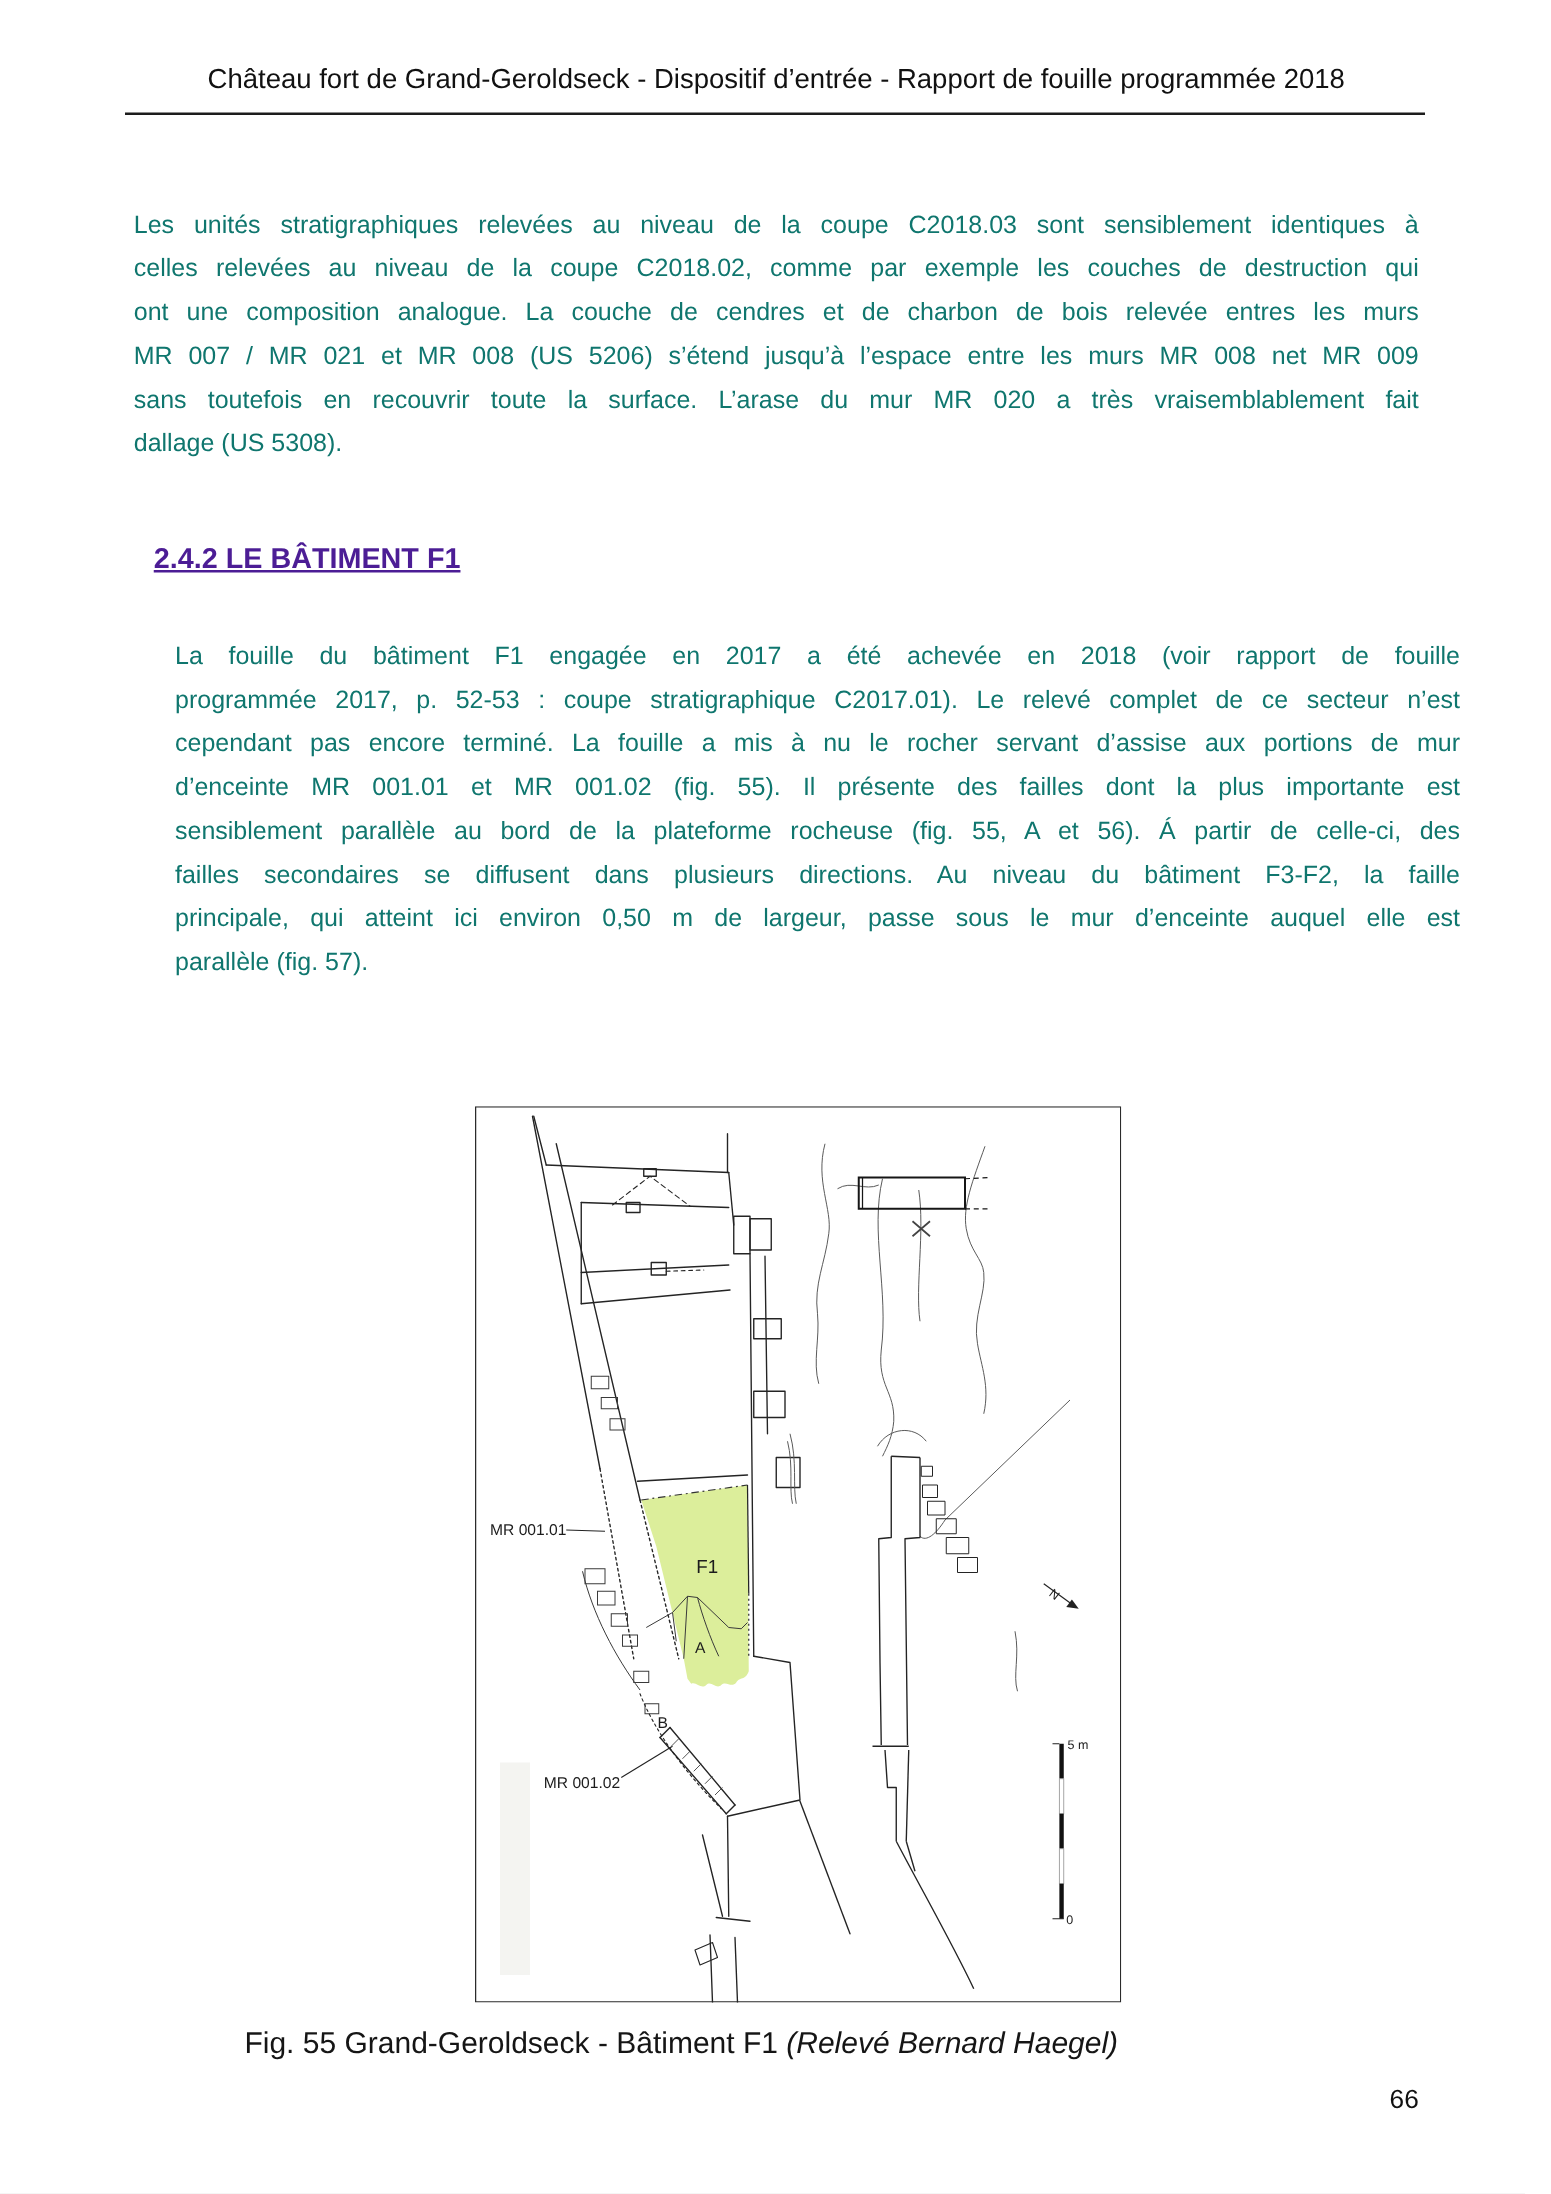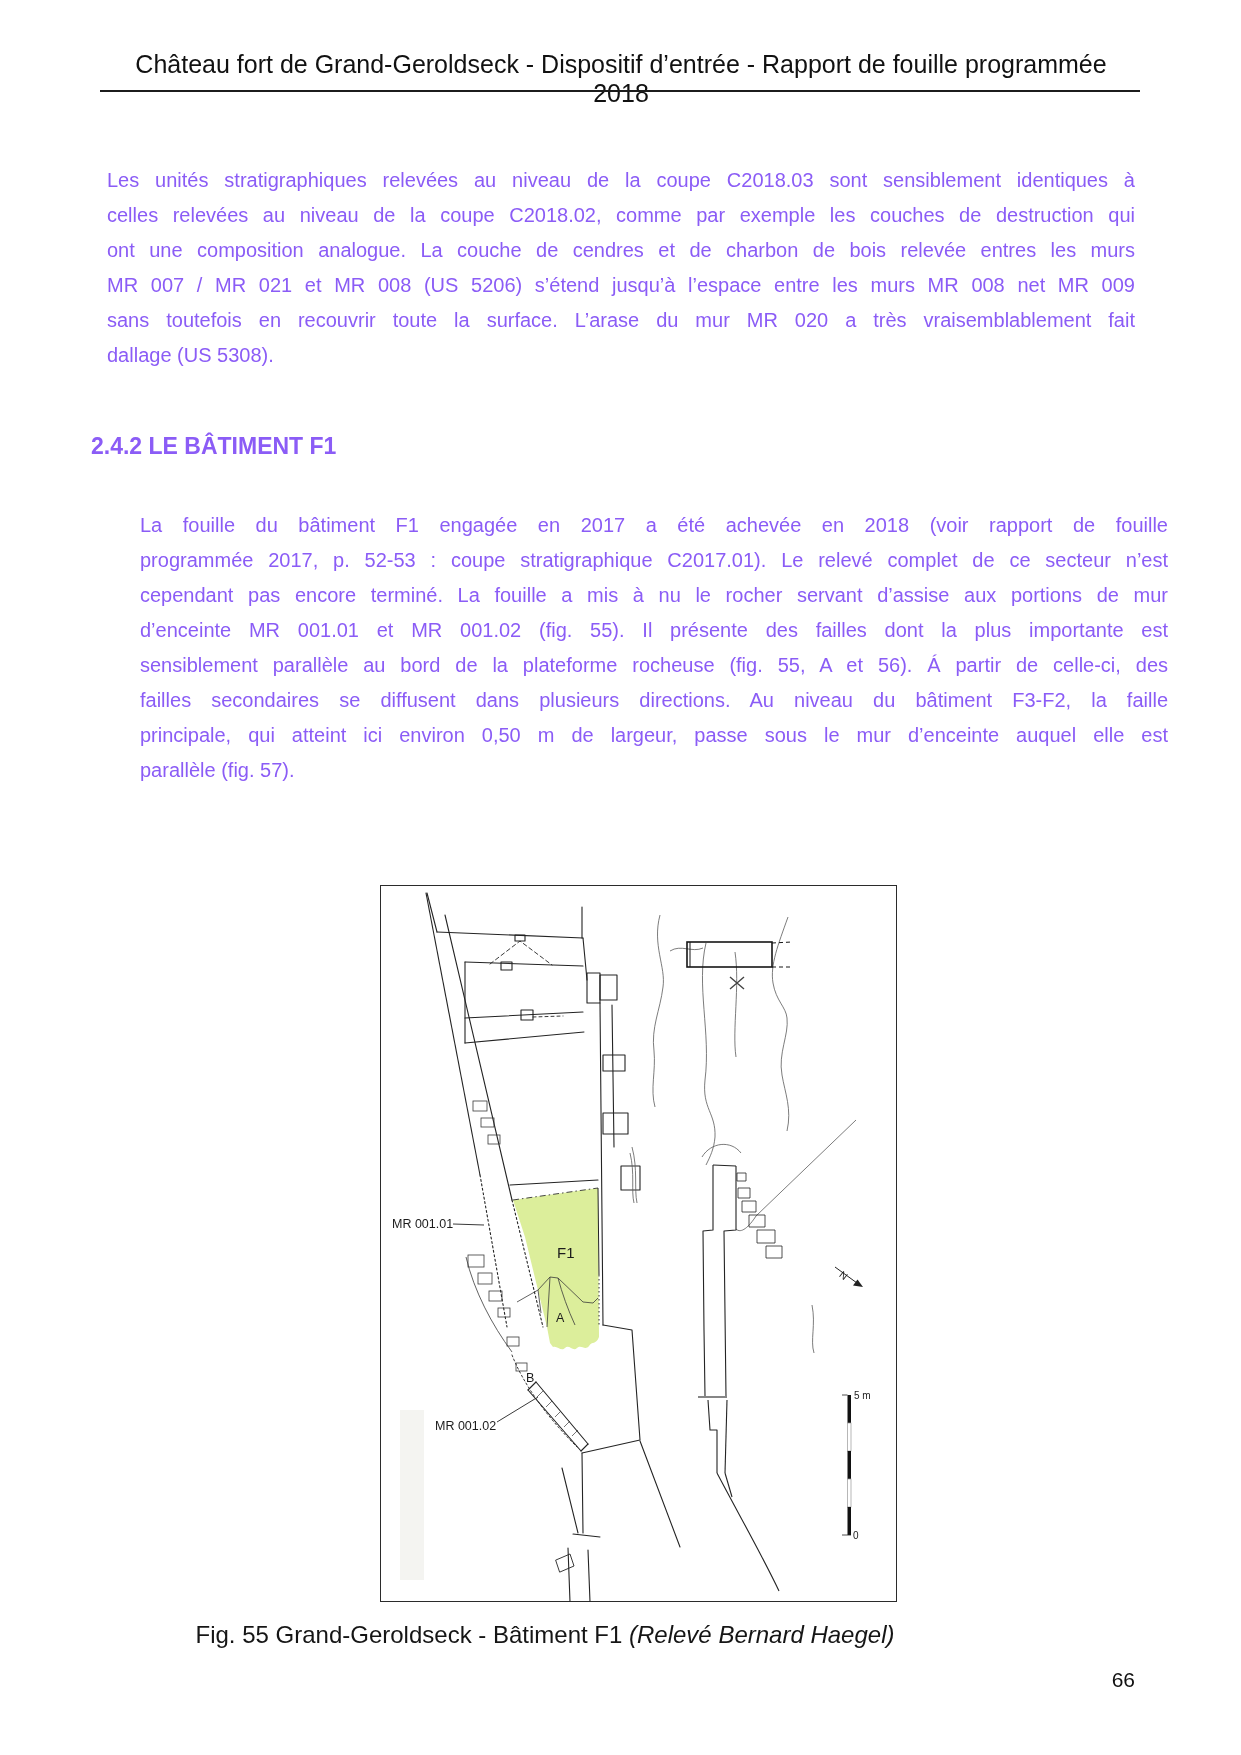--- a/index.html
+++ b/index.html
@@ -7,37 +7,37 @@
     position:relative;
     width:1241px;height:1755px;
     margin:0 auto;
     background:#ffffff;
     font-family:"Liberation Sans",sans-serif;
     color:#1a1a1a;
     overflow:hidden;
   }
   .header-text{
     position:absolute;top:50px;left:107px;width:1028px;
-    text-align:center;font-size:25px;color:#111;
+    text-align:center;font-size:22px;color:#111;
   }
   .header-rule{
     position:absolute;top:90px;left:100px;width:1040px;height:0;
     border-top:2px solid #1c1c1c;
   }
   .para{
     position:absolute;left:107px;width:1028px;
-    font-size:20px;line-height:35px;color:#8b5cf6;
+    font-size:20px;line-height:35px;color:#0f766e;
   }
   .para1{top:163px;}
   .para2{top:508px;margin-left:33px;}
   .tline{text-align:justify;text-align-last:justify;white-space:normal;}
   .tline-last{text-align-last:left;}
   .section-heading{
-    position:absolute;top:433px;left:91px;width:1028px;margin:0;
-    font-size:23px;font-weight:bold;color:#8b5cf6;
+    position:absolute;top:433px;left:123px;width:1028px;margin:0;
+    font-size:23px;font-weight:bold;color:#4c1d95;text-decoration:underline;
   }
   .figure-box{
     position:absolute;left:380px;top:885px;width:517px;height:717px;
   }
   .figure-box svg{display:block;width:517px;height:717px;}
   .caption{
     position:absolute;top:1621px;left:0;width:1090px;
     text-align:center;font-size:24px;color:#151515;
   }
   .caption em{font-style:italic;}

